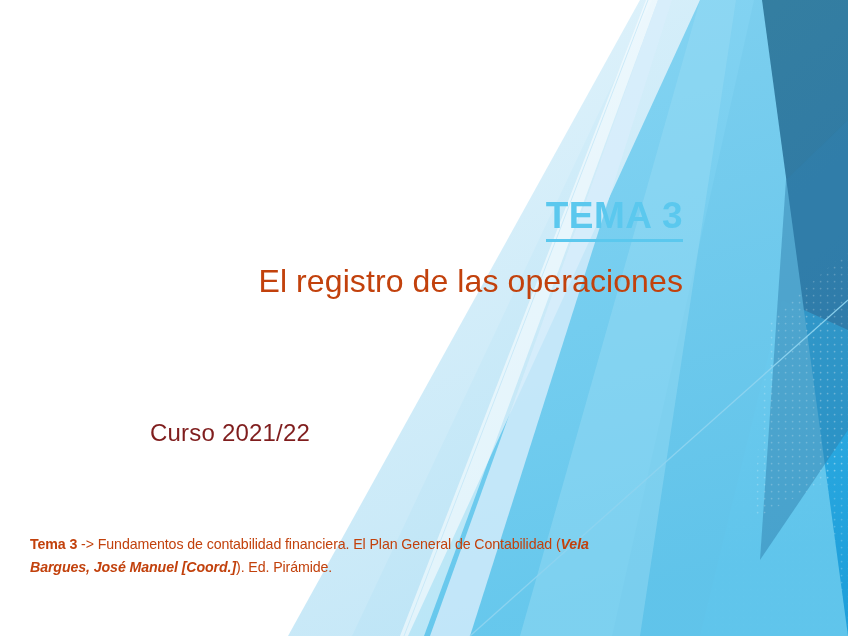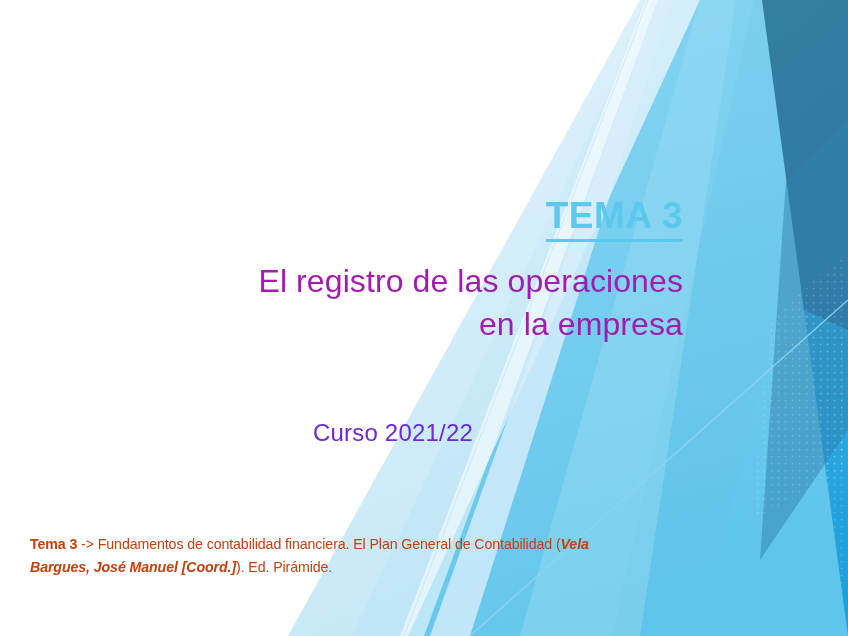--- a/index.html
+++ b/index.html
@@ -37,32 +37,32 @@
     letter-spacing: 0.5px;
     color: #5bc8ee;
     line-height: 1.08;
     border-bottom: 3px solid #5bc8ee;
     padding-bottom: 3px;
   }
   #slide-subtitle {
     margin-top: 18px;
     font-size: 32px;
     font-weight: normal;
-    color: #a21caf;
+    color: #c2410c;
     line-height: 1.33;
     letter-spacing: 0.1px;
   }
   #course-line {
     position: absolute;
     left: 150px;
     top: 419px;
     width: 486px;
-    text-align: center;
+    text-align: left;
     font-size: 24px;
-    color: #6d28d9;
+    color: #7f1d1d;
     letter-spacing: 0.2px;
   }
   #footnote {
     position: absolute;
     left: 30px;
     top: 533px;
     width: 560px;
     font-size: 14.2px;
     line-height: 1.65;
     color: #c2410c;
@@ -128,21 +128,20 @@
 
     <line x1="470" y1="636" x2="848" y2="300" stroke="#8ed4f0" stroke-width="1.3" opacity="0.95"></line>
 
     <line x1="648" y1="0" x2="404" y2="636" stroke="#bfe5f7" stroke-width="1" opacity="0.7"></line>
   </svg>
 
   <div class="title-block">
     <div id="slide-title">TEMA 3</div>
     <div id="slide-subtitle">
       <div>El registro de las operaciones</div>
-      <div>en la empresa</div>
     </div>
   </div>
 
   <div id="course-line">Curso 2021/22</div>
 
   <div id="footnote">
     <span class="b">Tema 3</span><span> -&gt; Fundamentos de contabilidad financiera. El Plan General de Contabilidad (</span><span class="bi">Vela Bargues, José Manuel [Coord.]</span><span>). Ed. Pirámide.</span>
   </div>
 
 </div>

